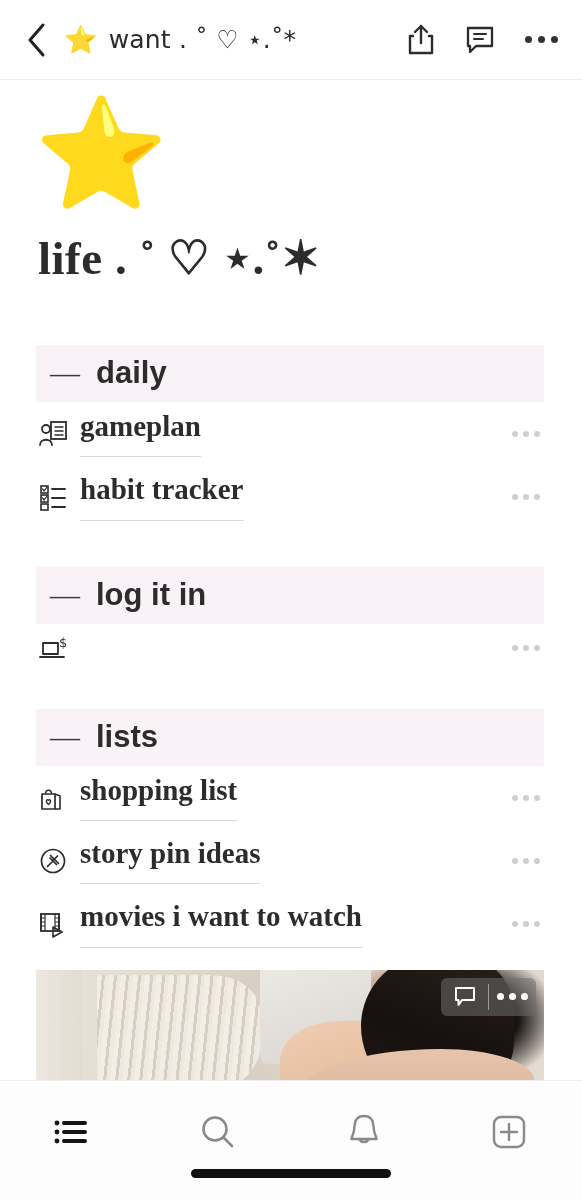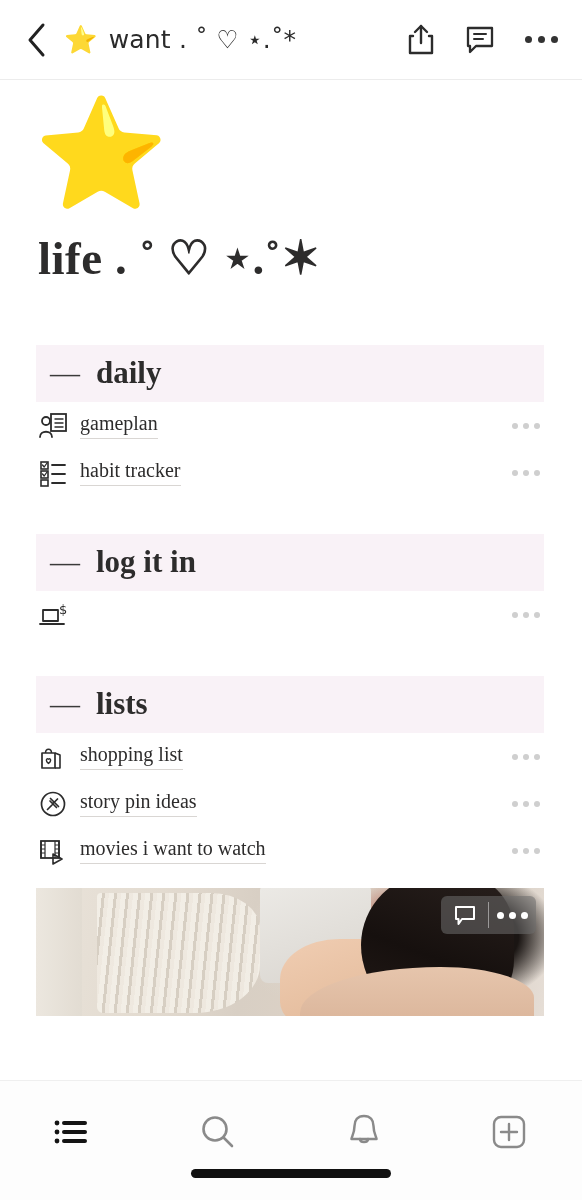--- a/index.html
+++ b/index.html
@@ -99,21 +99,21 @@
     align-items:baseline;
     gap:16px;
   }
   .section-dash {
     font-family:"Liberation Serif", serif;
     font-size:30px;
     color:#3a3a3a;
     line-height:1;
   }
   .section-name {
-    font-family:Liberation Serif, serif;
+    font-family:Liberation Sans, sans-serif;
     font-weight:700;
     font-size:31px;
     color:#2d2c2c;
     line-height:1;
   }
 
   .row {
     display:flex;
     align-items:center;
     margin:0 38px 0 36px;
@@ -121,26 +121,27 @@
     min-height:44px;
   }
   .row-icon {
     width:34px; height:30px;
     flex:0 0 34px;
     display:flex; align-items:center; justify-content:center;
     margin-right:10px;
   }
   .row-label {
     font-family:"Liberation Serif", serif;
-    font-size:20px;
+    font-size:29px;
     color:#2d2c2c;
     border-bottom:1.5px solid #d9d6d3;
-    padding-bottom:3px;
+    padding-bottom:14px;
     line-height:1.08;
     white-space:nowrap;
+    font-weight:bold;
   }
   .row-spacer { flex:1 1 auto; }
   .row-more {
     display:flex; gap:5px; align-items:center;
     padding:8px 4px 8px 10px;
     flex:0 0 auto;
   }
   .row-more i { width:6px; height:6px; border-radius:50%; background:#cfcfcf; display:block; }
 
   

